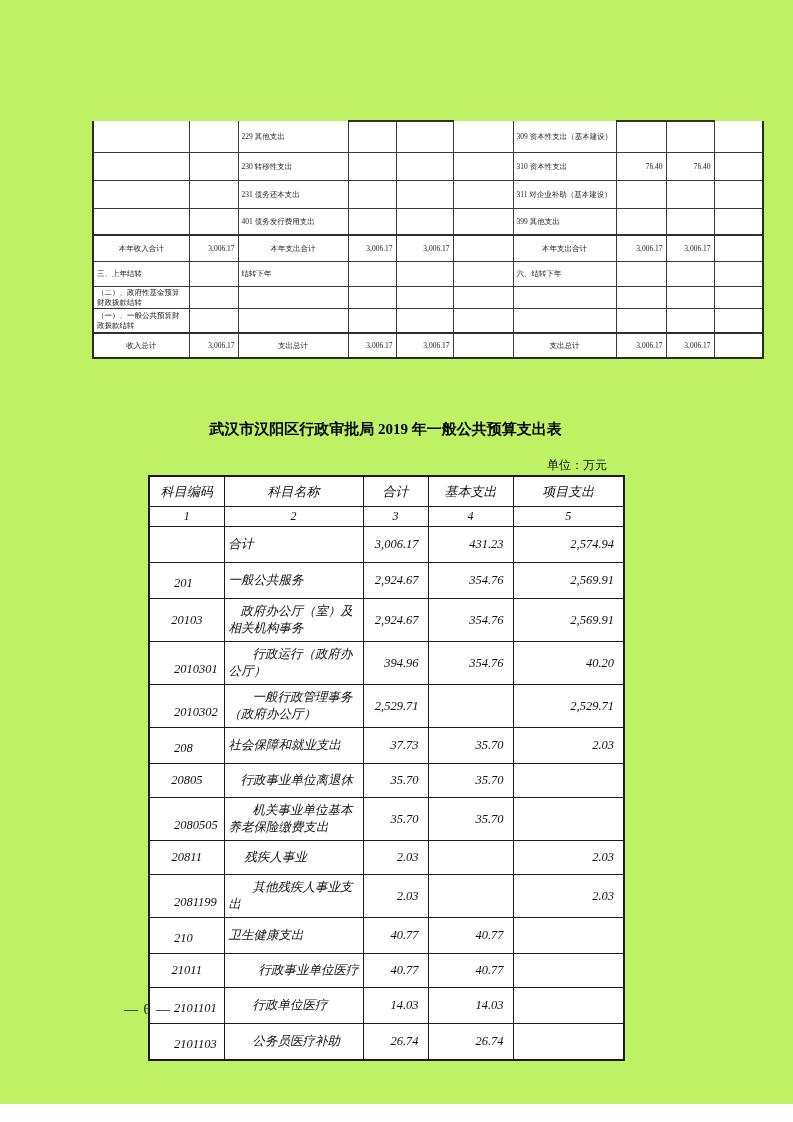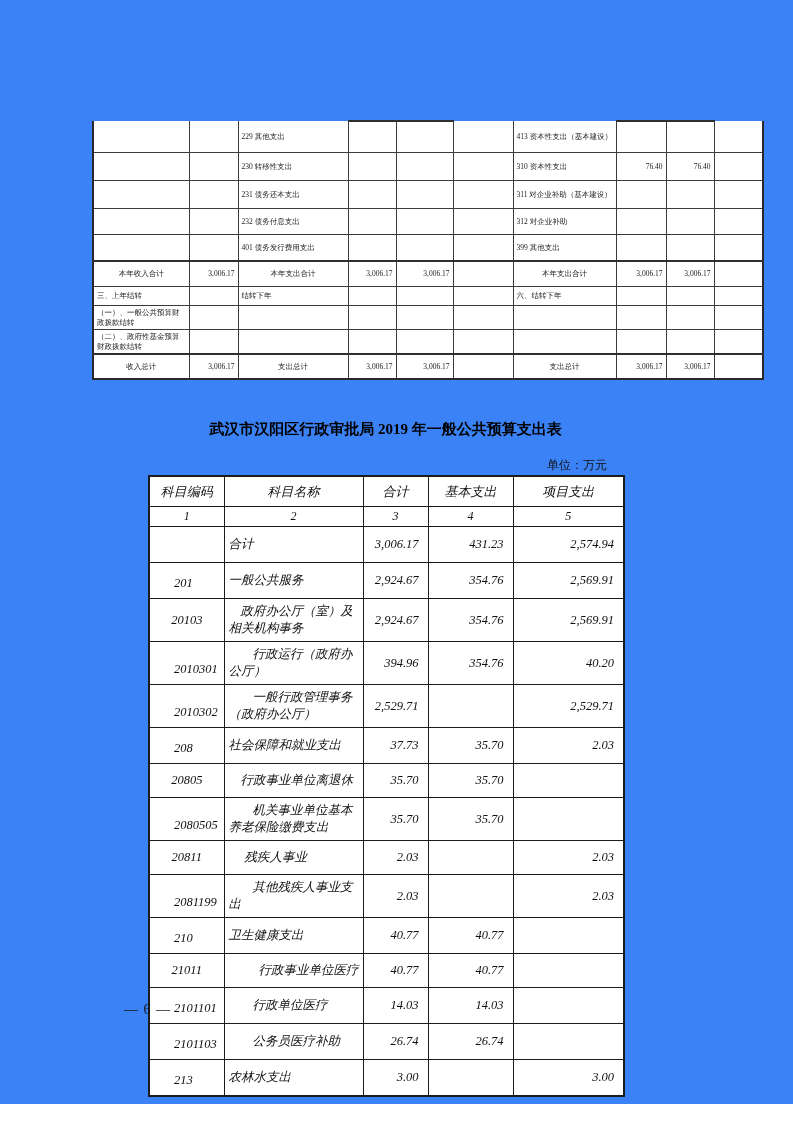--- a/index.html
+++ b/index.html
@@ -1,21 +1,21 @@
 <!DOCTYPE html>
 <html><head>
 <meta charset="utf-8">
 <style>
   html,body{margin:0;padding:0;background:#ffffff;}
   body{
     width:793px;height:1122px;
     font-family:"Liberation Serif","DejaVu Serif",serif;
     color:#1a1a1a;
   }
-  .page{position:relative;width:793px;height:1104px;background:#3b82f6;overflow:hidden;}
+  .page{position:relative;width:793px;height:1104px;background:#bef264;overflow:hidden;}
 
   
   .sum-table{
     position:absolute;left:92px;top:120px;
     border-collapse:collapse;table-layout:fixed;
     font-size:7.5px;line-height:9.5px;color:#222;
   }
   .sum-table td{
     border:1px solid #3a3a3a;
     padding:1px 3px;overflow:hidden;word-break:break-all;
@@ -99,21 +99,21 @@
       <col style="width:49px">
     </colgroup>
     <tbody>
         <tr class="sum-detail">
           <td class="l"></td>
           <td class="n"></td>
           <td class="l">229 其他支出</td>
           <td class="n boxtop"></td>
           <td class="n boxtop"></td>
           <td class="l"></td>
-          <td class="l">413 资本性支出（基本建设）</td>
+          <td class="l">309 资本性支出（基本建设）</td>
           <td class="n boxtop"></td>
           <td class="n boxtop"></td>
           <td class="l"></td>
         </tr>
         <tr class="sum-detail">
           <td class="l"></td>
           <td class="n"></td>
           <td class="l">230 转移性支出</td>
           <td class="n"></td>
           <td class="n"></td>
@@ -131,32 +131,20 @@
           <td class="n"></td>
           <td class="l"></td>
           <td class="l">311 对企业补助（基本建设）</td>
           <td class="n"></td>
           <td class="n"></td>
           <td class="l"></td>
         </tr>
         <tr class="sum-detail">
           <td class="l"></td>
           <td class="n"></td>
-          <td class="l">232 债务付息支出</td>
-          <td class="n"></td>
-          <td class="n"></td>
-          <td class="l"></td>
-          <td class="l">312 对企业补助</td>
-          <td class="n"></td>
-          <td class="n"></td>
-          <td class="l"></td>
-        </tr>
-        <tr class="sum-detail">
-          <td class="l"></td>
-          <td class="n"></td>
           <td class="l">401 债务发行费用支出</td>
           <td class="n"></td>
           <td class="n"></td>
           <td class="l"></td>
           <td class="l">399 其他支出</td>
           <td class="n"></td>
           <td class="n"></td>
           <td class="l"></td>
         </tr>
         <tr class="sum-total">
@@ -177,33 +165,33 @@
           <td class="l">结转下年</td>
           <td class="n"></td>
           <td class="n"></td>
           <td class="l"></td>
           <td class="l">六、结转下年</td>
           <td class="n"></td>
           <td class="n"></td>
           <td class="l"></td>
         </tr>
         <tr class="sum-sub">
+          <td class="l">（二）、政府性基金预算财政拨款结转</td>
+          <td class="n"></td>
+          <td class="l"></td>
+          <td class="n"></td>
+          <td class="n"></td>
+          <td class="l"></td>
+          <td class="l"></td>
+          <td class="n"></td>
+          <td class="n"></td>
+          <td class="l"></td>
+        </tr>
+        <tr class="sum-sub">
           <td class="l">（一）、一般公共预算财政拨款结转</td>
-          <td class="n"></td>
-          <td class="l"></td>
-          <td class="n"></td>
-          <td class="n"></td>
-          <td class="l"></td>
-          <td class="l"></td>
-          <td class="n"></td>
-          <td class="n"></td>
-          <td class="l"></td>
-        </tr>
-        <tr class="sum-sub">
-          <td class="l">（二）、政府性基金预算财政拨款结转</td>
           <td class="n"></td>
           <td class="l"></td>
           <td class="n"></td>
           <td class="n"></td>
           <td class="l"></td>
           <td class="l"></td>
           <td class="n"></td>
           <td class="n"></td>
           <td class="l"></td>
         </tr>
@@ -343,25 +331,18 @@
           <td class="val">14.03</td>
           <td class="val"></td>
         </tr>
         <tr>
           <td class="code-l">2101103</td>
           <td class="name" style="text-indent: 24px;">公务员医疗补助</td>
           <td class="val">26.74</td>
           <td class="val">26.74</td>
           <td class="val"></td>
         </tr>
-        <tr>
-          <td class="code-l">213</td>
-          <td class="name">农林水支出</td>
-          <td class="val">3.00</td>
-          <td class="val"></td>
-          <td class="val">3.00</td>
-        </tr>
       </tbody>
   </table>
 
   <div class="page-number">— 6 —</div>
 
 </div>
 
 </body></html>

